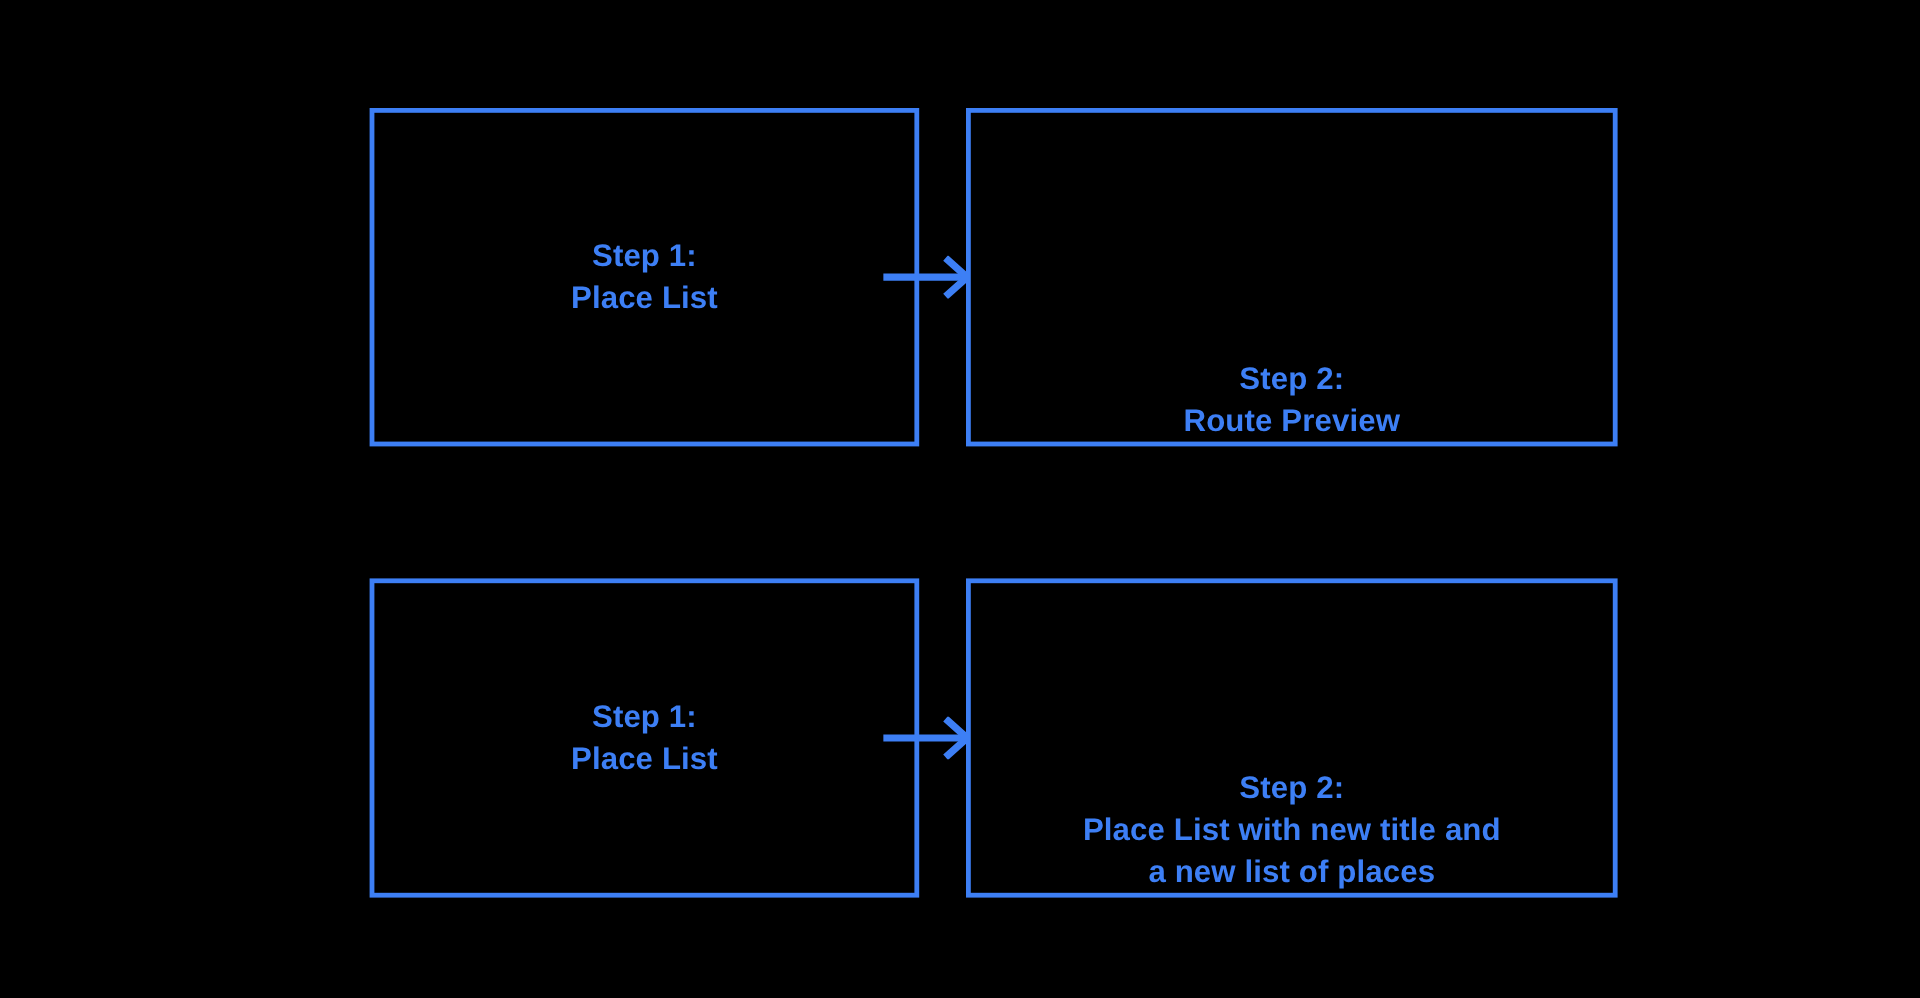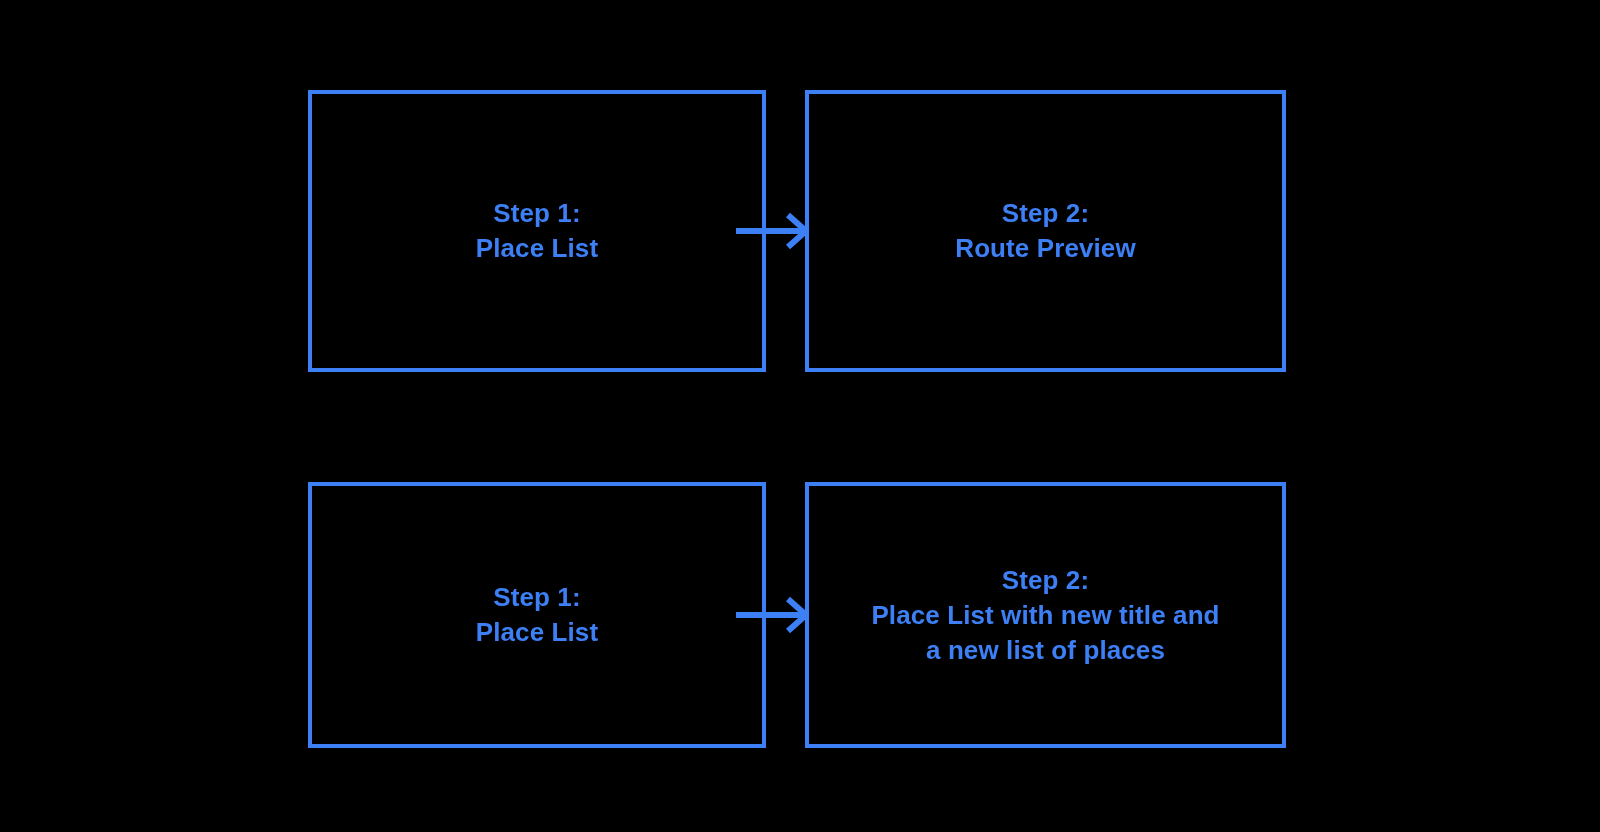--- a/index.html
+++ b/index.html
@@ -38,21 +38,21 @@
     height: 100%;
     box-sizing: border-box;
     border: 4px solid #3d7ff5;
     background: #000000;
     display: flex;
     align-items: center;
     justify-content: center;
     text-align: center;
   }
   .flow-box.box-a { left: 308px; width: 458px; }
-  .flow-box.box-b { left: 805px; width: 481px; }
+  .flow-box.box-b { left: 805px; width: 543px; align-items: flex-end; }
 
   .box-label {
     color: #3d7ff5;
     font-size: 26px;
     font-weight: bold;
     line-height: 35px;
     letter-spacing: 0.1px;
     white-space: pre-line;
     padding: 0 8px;
   }

